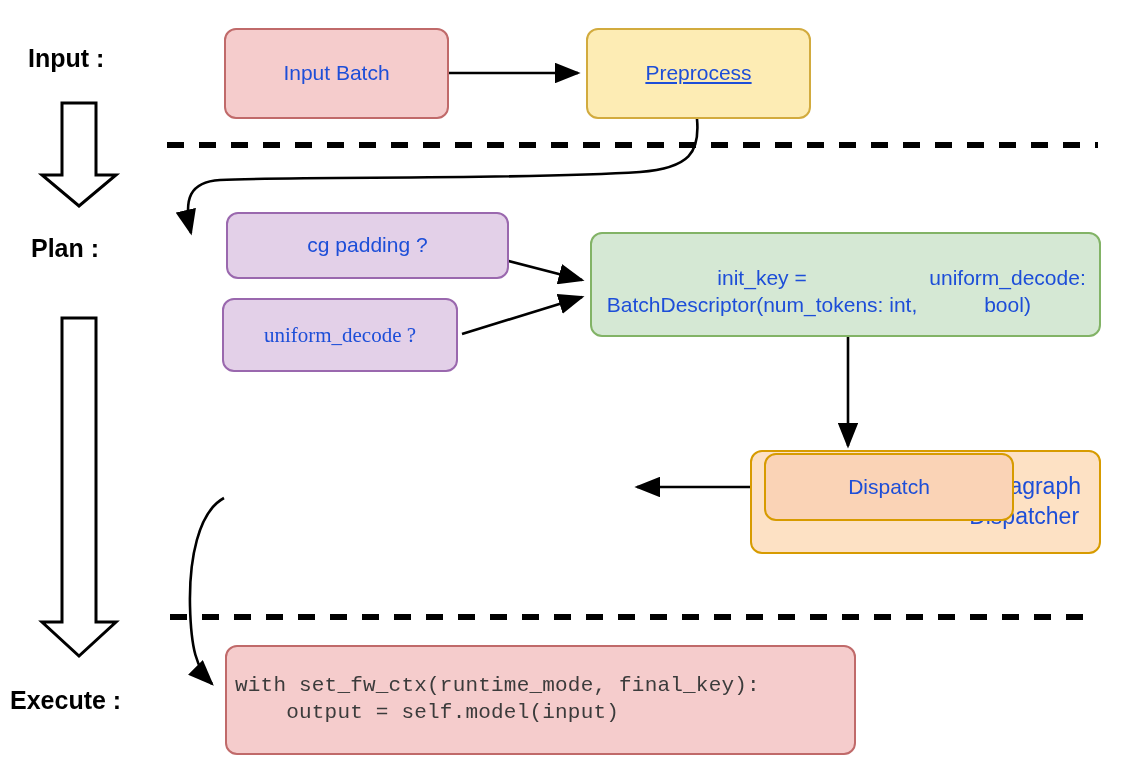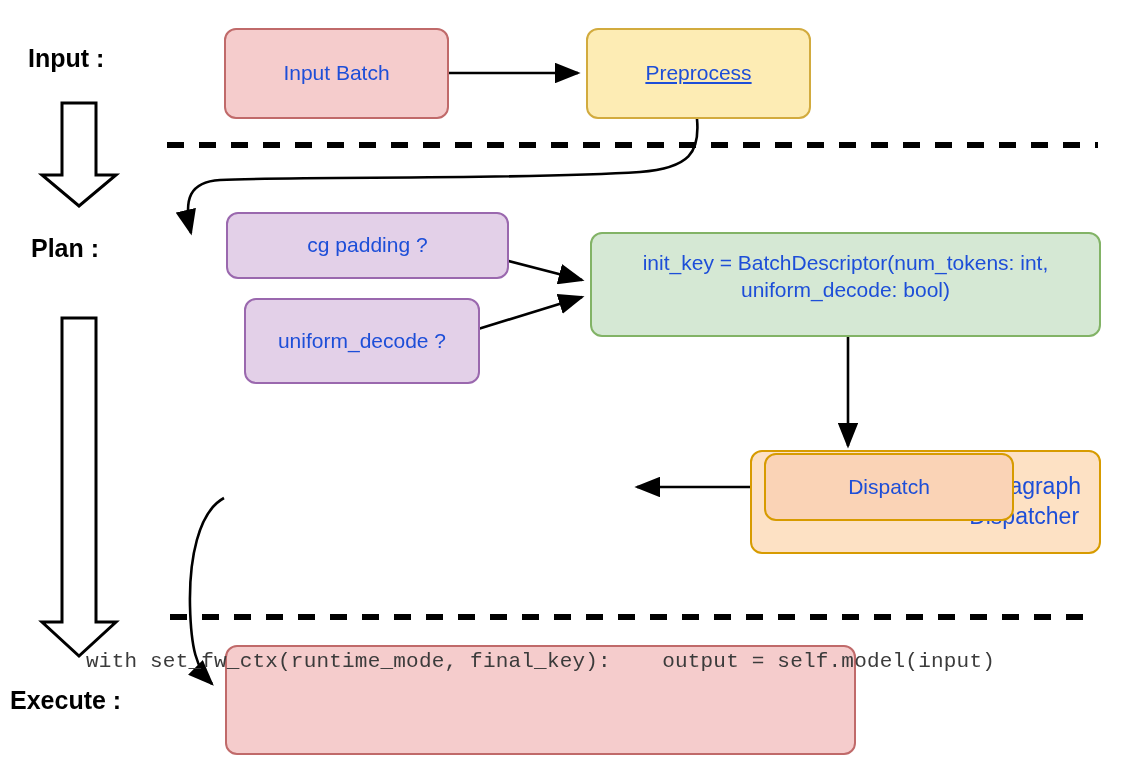--- a/index.html
+++ b/index.html
@@ -140,39 +140,39 @@
   </div>
 
   <div class="node node-yellow" style="left:586px; top:28px; width:225px; height:91px;">
     <span>Preprocess</span>
   </div>
 
   <div class="node node-purple" style="left:226px; top:212px; width:283px; height:67px;">
     <span>cg padding ?</span>
   </div>
 
-  <div class="node node-purple" style="left:244px; top:298px; width:236px; height:86px;">
+  <div class="node node-purple" style="left:222px; top:298px; width:236px; height:74px;font-family:Liberation Serif, serif;">
     <span>uniform_decode ?</span>
   </div>
 
-  <div class="node node-green" style="left:590px; top:232px; width:511px; height:105px; flex-direction:column; justify-content:flex-start; padding-top:16px;">
+  <div class="node node-green" style="left:590px; top:232px; width:511px; height:105px; flex-direction:row; justify-content:flex-start; padding-top:16px;">
     <span>init_key = BatchDescriptor(num_tokens: int,</span>
     <span>uniform_decode: bool)</span>
   </div>
 
 
   <div class="node node-orange-outer" style="left:750px; top:450px; width:351px; height:104px;">
     <span class="dispatcher-label">
       <span style="display:block;">Cudagraph</span>
       <span style="display:block;">Dispatcher</span>
     </span>
   </div>
 
   <div class="node node-orange-inner" style="left:764px; top:453px; width:250px; height:68px; z-index:3;">
     <span>Dispatch</span>
   </div>
 
-  <div class="node node-pink code-node" style="left:225px; top:645px; width:631px; height:110px; align-items:flex-start; justify-content:center;">
+  <div class="node node-pink code-node" style="left:225px; top:645px; width:631px; height:110px; flex-direction:column; align-items:flex-start; justify-content:center;">
     <span>with set_fw_ctx(runtime_mode, final_key):</span>
     <span>    output = self.model(input)</span>
   </div>
 
 </div>
 
 </body></html>

